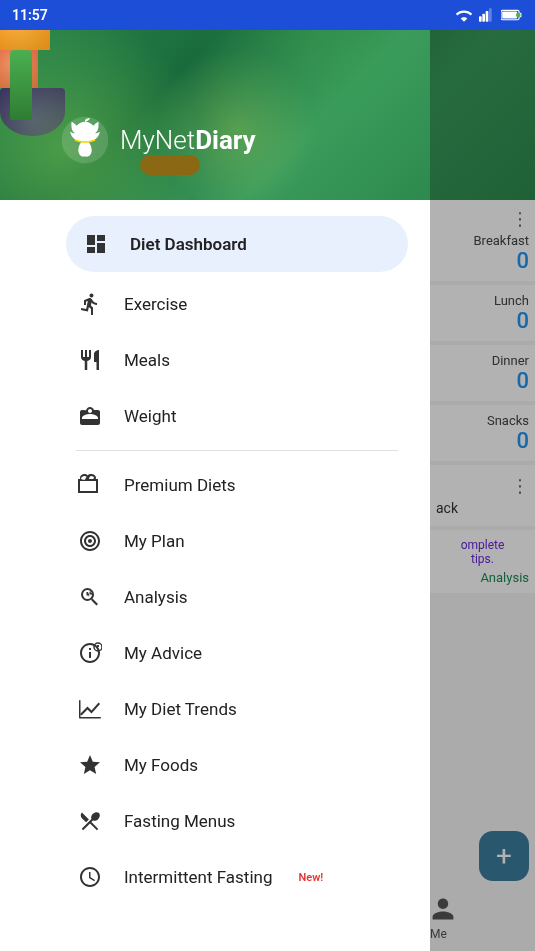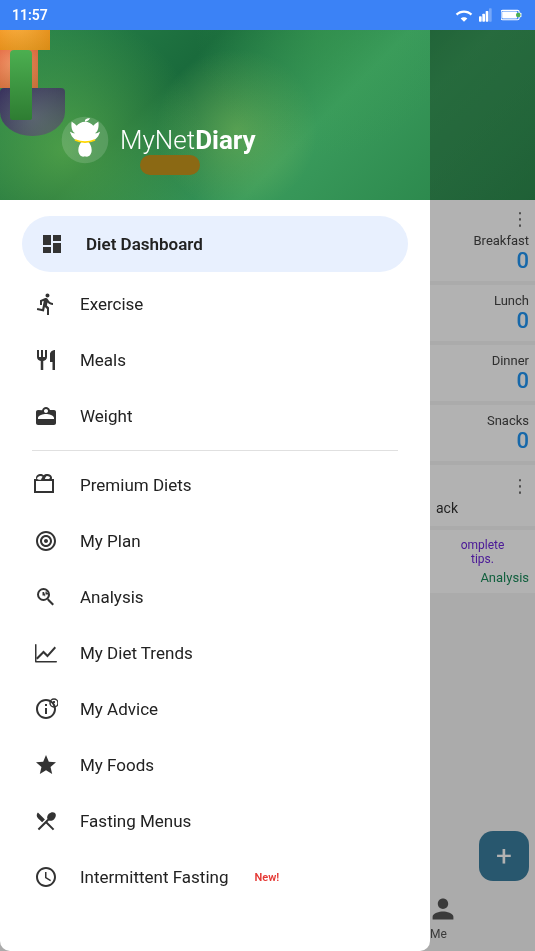--- a/index.html
+++ b/index.html
@@ -10,21 +10,21 @@
       font-family: 'Roboto', Arial, sans-serif;
       background: #e0e0e0;
       position: relative;
     }
 
     
     .status-bar {
       position: absolute;
       top: 0; left: 0; right: 0;
       height: 30px;
-      background: #3b82f6;
+      background: #1d4ed8;
       display: flex;
       align-items: center;
       justify-content: space-between;
       padding: 0 12px;
       z-index: 100;
     }
     .status-time {
       color: white;
       font-size: 14px;
       font-weight: 600;
@@ -194,21 +194,21 @@
     
     .drawer {
       position: absolute;
       top: 0;
       left: 0;
       width: 430px;
       bottom: 0;
       background: white;
       z-index: 30;
       overflow-y: auto;
-      border-radius: 10px;
+      border-radius: 0;
     }
 
     
     .drawer-header {
       height: 200px;
       position: relative;
       background: linear-gradient(135deg, #2d8a4e 0%, #1a6b3c 40%, #3a9b5c 70%, #2d8a4e 100%);
       overflow: hidden;
     }
     .drawer-header::before {
@@ -258,20 +258,21 @@
       bottom: 35px;
       left: 60px;
       display: flex;
       align-items: center;
       gap: 10px;
     }
 
     
     .drawer-body {
       padding: 12px;
+      margin-left: 44px;
     }
 
     .menu-item {
       display: flex;
       align-items: center;
       padding: 14px 20px;
       cursor: pointer;
       border-radius: 0;
       gap: 20px;
       position: relative;
@@ -499,42 +500,42 @@
         <svg viewBox="0 0 24 24">
           <path d="M9.5 3A6.5 6.5 0 0 1 16 9.5c0 1.61-.59 3.09-1.56 4.23l.27.27H15l5 5-1.5 1.5-5-5v-.79l-.27-.27A6.516 6.516 0 0 1 9.5 16 6.5 6.5 0 0 1 3 9.5 6.5 6.5 0 0 1 9.5 3m0 2C7 5 5 7 5 9.5S7 14 9.5 14 14 12 14 9.5 12 5 9.5 5zm-1 2h1.5l1 2.5 1-4 1 2.5h1.5v1.5h-2.5l-.5-1.5-.5 4-.5-1.5H8.5V9z"></path>
         </svg>
       </div>
       <span class="menu-label">Analysis</span>
     </div>
 
     <div class="menu-item">
       <div class="menu-icon">
         <svg viewBox="0 0 24 24">
+          <path d="M12 2C6.48 2 2 6.48 2 12s4.48 10 10 10 10-4.48 10-10S17.52 2 12 2zm0 18c-4.41 0-8-3.59-8-8s3.59-8 8-8 8 3.59 8 8-3.59 8-8 8zm-1-13h2v2h-2zm0 4h2v6h-2z"></path>
+          <circle cx="20" cy="6" r="4" fill="none" stroke="#333" stroke-width="1.5"></circle>
+          <path d="M19 5h2M20 4v2" stroke="#333" stroke-width="1.5"></path>
+        </svg>
+      </div>
+      <span class="menu-label">My Advice</span>
+    </div>
+
+    <div class="menu-item">
+      <div class="menu-icon">
+        <svg viewBox="0 0 24 24">
           <path d="M3.5 18.5l6-6 4 4L22 6.92 20.59 5.5l-7.09 8.08-4-4L2 17l1.5 1.5z"></path>
           <rect x="1" y="20" width="22" height="1.5" rx="0.75"></rect>
           <rect x="1" y="3" width="1.5" height="18" rx="0.75"></rect>
         </svg>
       </div>
       <span class="menu-label">My Diet Trends</span>
     </div>
 
     <div class="menu-item">
       <div class="menu-icon">
         <svg viewBox="0 0 24 24">
-          <path d="M12 2C6.48 2 2 6.48 2 12s4.48 10 10 10 10-4.48 10-10S17.52 2 12 2zm0 18c-4.41 0-8-3.59-8-8s3.59-8 8-8 8 3.59 8 8-3.59 8-8 8zm-1-13h2v2h-2zm0 4h2v6h-2z"></path>
-          <circle cx="20" cy="6" r="4" fill="none" stroke="#333" stroke-width="1.5"></circle>
-          <path d="M19 5h2M20 4v2" stroke="#333" stroke-width="1.5"></path>
-        </svg>
-      </div>
-      <span class="menu-label">My Advice</span>
-    </div>
-
-    <div class="menu-item">
-      <div class="menu-icon">
-        <svg viewBox="0 0 24 24">
           <path d="M12 17.27L18.18 21l-1.64-7.03L22 9.24l-7.19-.61L12 2 9.19 8.63 2 9.24l5.46 4.73L5.82 21z"></path>
         </svg>
       </div>
       <span class="menu-label">My Foods</span>
     </div>
 
 
     <div class="menu-item">
       <div class="menu-icon">
         <svg viewBox="0 0 24 24">

